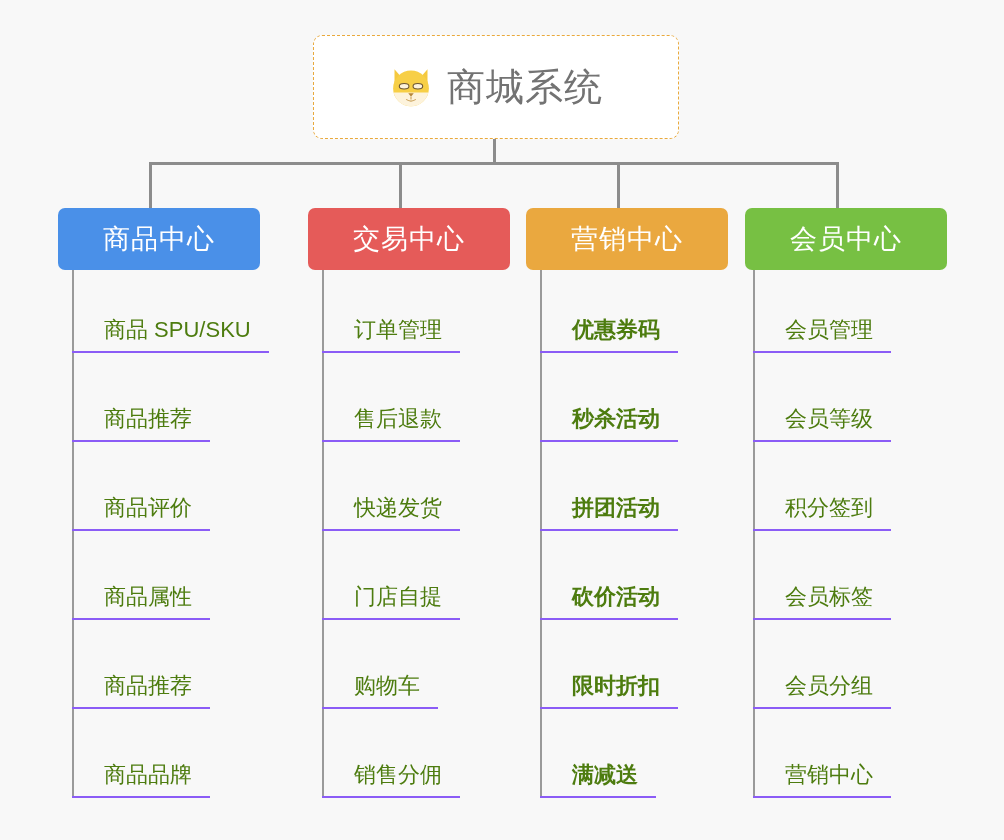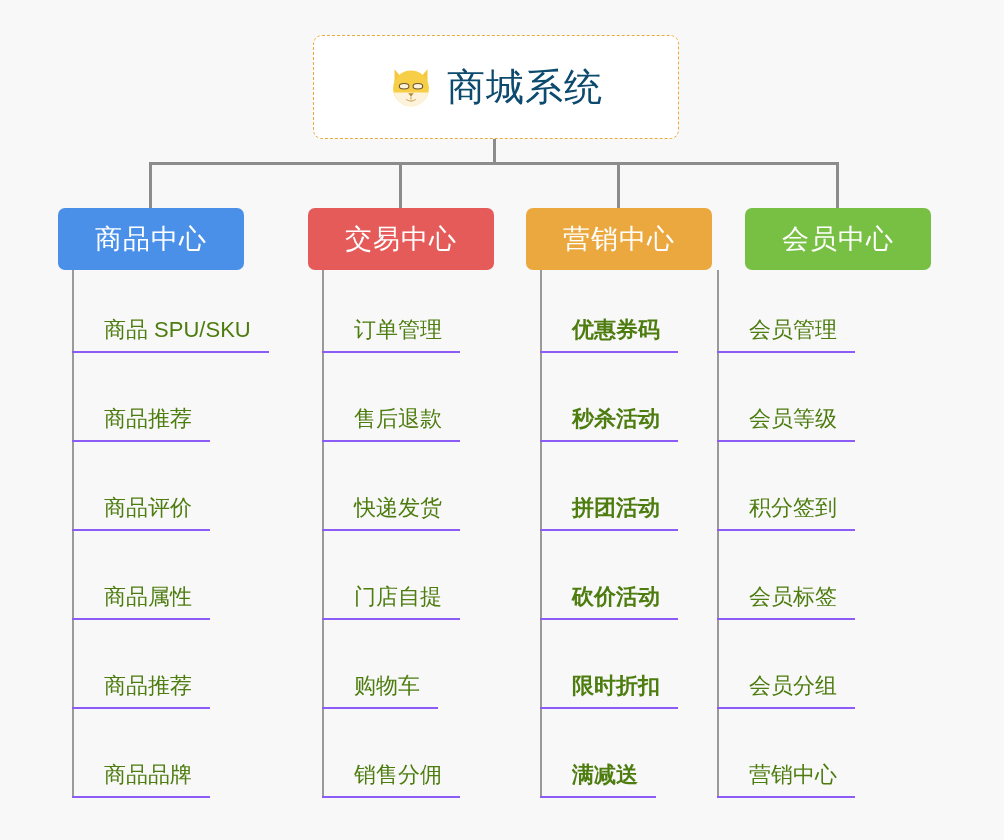--- a/index.html
+++ b/index.html
@@ -69,21 +69,21 @@
   .conn-drop {           
     top: 162px;
     width: 3px;
     height: 47px;
   }
 
   
   .cat-box {
     position: absolute;
     top: 208px;
-    width: 186px;
+    width: 202px;
     height: 62px;
     box-sizing: border-box;
     border-radius: 7px;
     display: flex;
     align-items: center;
     justify-content: center;
     color: #ffffff;
     font-size: 27px;
     letter-spacing: 1px;
     white-space: nowrap;
@@ -136,21 +136,21 @@
       <circle cx="32" cy="34" r="26" fill="#f7cf46"></circle>
       <path d="M32 60 a26 26 0 0 0 25.3 -20 H6.7 A26 26 0 0 0 32 60 Z" fill="#fdf3dc"></path>
       <ellipse cx="22" cy="31" rx="7" ry="4" fill="#fdf3dc"></ellipse>
       <ellipse cx="42" cy="31" rx="7" ry="4" fill="#fdf3dc"></ellipse>
       <ellipse cx="22" cy="31" rx="7" ry="4" fill="none" stroke="#6d5733" stroke-width="1.6"></ellipse>
       <ellipse cx="42" cy="31" rx="7" ry="4" fill="none" stroke="#6d5733" stroke-width="1.6"></ellipse>
       <path d="M28 41 h8 l-4 5 Z" fill="#b5863a"></path>
       <path d="M32 46 v4" stroke="#c9a059" stroke-width="1.6" fill="none"></path>
       <path d="M25 50 q7 5 14 0" stroke="#c9a059" stroke-width="1.6" fill="none"></path>
     </svg>
-    <div class="root-title" style="color: #0c4a6e;">商城系统</div>
+    <div class="root-title" style="color: #737373;">商城系统</div>
   </div>
 
   <div class="conn conn-stem" style="background: rgb(140, 140, 140);"></div>
   <div class="conn conn-bar" style="background: rgb(140, 140, 140);"></div>
   <div class="conn conn-drop" style="left: 149px; background: rgb(140, 140, 140);"></div>
   <div class="conn conn-drop" style="left: 399px; background: rgb(140, 140, 140);"></div>
   <div class="conn conn-drop" style="left: 617px; background: rgb(140, 140, 140);"></div>
   <div class="conn conn-drop" style="left: 836px; background: rgb(140, 140, 140);"></div>
 
   <div class="cat-box" style="left: 58px; background: rgb(74, 144, 232);">
@@ -228,21 +228,21 @@
           <span class="leaf-label">砍价活动</span>
         </div>
         <div class="leaf-item">
           <span class="leaf-label">限时折扣</span>
         </div>
         <div class="leaf-item">
           <span class="leaf-label">满减送</span>
         </div>
       </div>
   </div>
-  <div class="leaf-col" style="left:717px;">
+  <div class="leaf-col" style="left:753px;">
     <div class="leaf-spine" style="height: 528px;"></div>
     <div class="leaf-list">
         <div class="leaf-item">
           <span class="leaf-label">会员管理</span>
         </div>
         <div class="leaf-item">
           <span class="leaf-label">会员等级</span>
         </div>
         <div class="leaf-item">
           <span class="leaf-label">积分签到</span>

